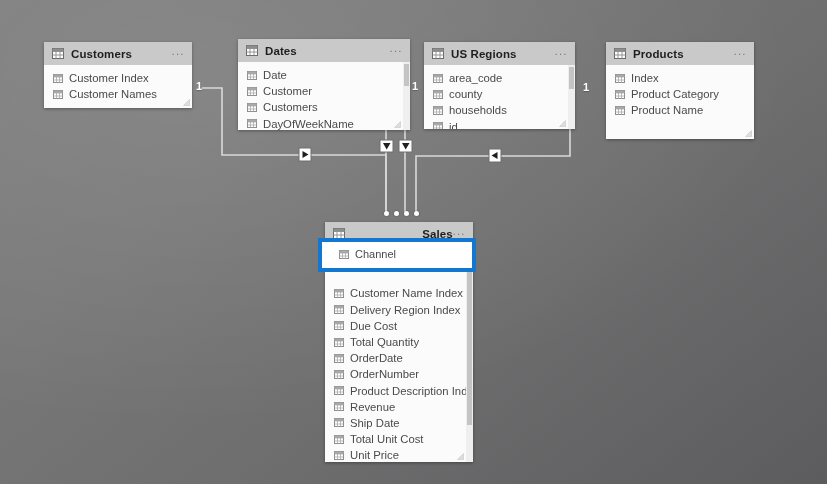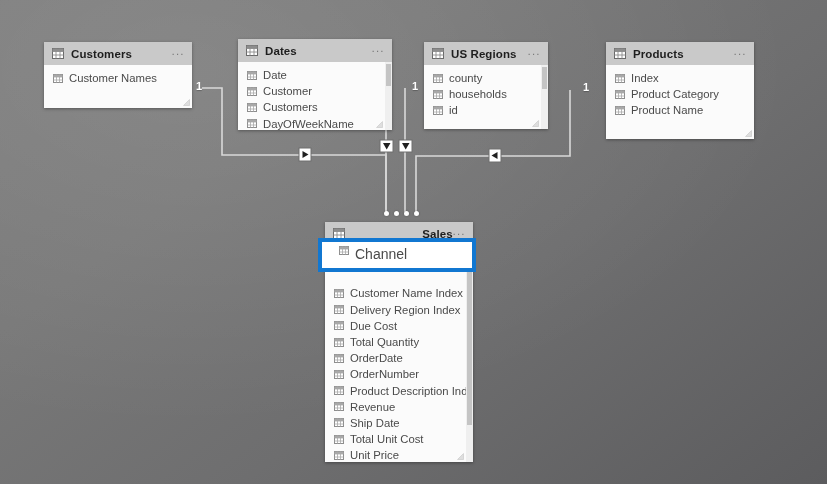--- a/index.html
+++ b/index.html
@@ -85,22 +85,22 @@
   .sel-box{
     position:absolute;
     border:4px solid #1177d1;
     box-sizing:border-box;
     background:transparent;
   }
   .sel-fill{
     position:absolute;background:#ffffff;
   }
   .sel-row{
-    position:absolute;display:flex;
-    font-size:14px;color:#4a4a4a;padding-left:9px;white-space:nowrap;
+    position:absolute;display:flex;align-items:center;
+    font-size:11px;color:#4a4a4a;padding-left:9px;white-space:nowrap;
   }
 
   
   .enddot{
     position:absolute;width:5px;height:5px;border-radius:50%;
     background:#ffffff;box-shadow:0 0 2px rgba(0,0,0,.35);
   }
 </style>
 </head>
 <body>
@@ -162,29 +162,37 @@
       <span class="tbl-title">Customers</span>
       <span class="dots">...</span>
     </div>
     <div class="tbl-body">
       <div class="fld">
         <svg class="ico-fld" viewBox="0 0 10 9">
           <rect x="0.5" y="0.5" width="9" height="8" fill="#ffffff" stroke="#8d8d8d"></rect>
           <path d="M0.5,3 H9.5 M0.5,6 H9.5 M3.5,0.5 V8.5 M6.5,0.5 V8.5" stroke="#a8a8a8" stroke-width="0.8"></path>
           <rect x="0.5" y="0.5" width="9" height="2.5" fill="#a8a8a8"></rect>
         </svg>
+        <span class="fld-label">Customer Index</span>
+      </div>
+      <div class="fld">
+        <svg class="ico-fld" viewBox="0 0 10 9">
+          <rect x="0.5" y="0.5" width="9" height="8" fill="#ffffff" stroke="#8d8d8d"></rect>
+          <path d="M0.5,3 H9.5 M0.5,6 H9.5 M3.5,0.5 V8.5 M6.5,0.5 V8.5" stroke="#a8a8a8" stroke-width="0.8"></path>
+          <rect x="0.5" y="0.5" width="9" height="2.5" fill="#a8a8a8"></rect>
+        </svg>
         <span class="fld-label">Customer Names</span>
       </div>
     </div>
     <svg class="grip" viewBox="0 0 7 7">
       <path d="M6.5,0.5 L6.5,6.5 L0.5,6.5 Z" fill="#c8c8c8" stroke="#9a9a9a" stroke-width="0.6"></path>
     </svg>
   </div>
 
-  <div class="tbl" style="left:238px;top:39px;width:154px;height:91px;">
+  <div class="tbl" style="left:238px;top:39px;width:172px;height:91px;">
     <div class="tbl-head">
       <svg class="ico-grid" viewBox="0 0 12 11">
         <rect x="0.5" y="0.5" width="11" height="10" fill="#ffffff" stroke="#6a6a6a"></rect>
         <path d="M0.5,3.5 H11.5 M0.5,7 H11.5 M4,0.5 V10.5 M8,0.5 V10.5" stroke="#8d8d8d" stroke-width="0.9"></path>
         <rect x="0.5" y="0.5" width="11" height="3" fill="#8d8d8d"></rect>
       </svg>
       <span class="tbl-title">Dates</span>
       <span class="dots">...</span>
     </div>
     <div class="tbl-body">
@@ -222,31 +230,39 @@
       </div>
     </div>
     <div class="vscroll" style="top:23px;">
       <div class="vthumb" style="top:2px;height:22px;"></div>
     </div>
     <svg class="grip" viewBox="0 0 7 7" style="right:9px;">
       <path d="M6.5,0.5 L6.5,6.5 L0.5,6.5 Z" fill="#c8c8c8" stroke="#9a9a9a" stroke-width="0.6"></path>
     </svg>
   </div>
 
-  <div class="tbl" style="left:424px;top:42px;width:124px;height:87px;">
+  <div class="tbl" style="left:424px;top:42px;width:151px;height:87px;">
     <div class="tbl-head">
       <svg class="ico-grid" viewBox="0 0 12 11">
         <rect x="0.5" y="0.5" width="11" height="10" fill="#ffffff" stroke="#6a6a6a"></rect>
         <path d="M0.5,3.5 H11.5 M0.5,7 H11.5 M4,0.5 V10.5 M8,0.5 V10.5" stroke="#8d8d8d" stroke-width="0.9"></path>
         <rect x="0.5" y="0.5" width="11" height="3" fill="#8d8d8d"></rect>
       </svg>
       <span class="tbl-title">US Regions</span>
       <span class="dots">...</span>
     </div>
     <div class="tbl-body">
+      <div class="fld">
+        <svg class="ico-fld" viewBox="0 0 10 9">
+            <rect x="0.5" y="0.5" width="9" height="8" fill="#ffffff" stroke="#8d8d8d"></rect>
+            <path d="M0.5,3 H9.5 M0.5,6 H9.5 M3.5,0.5 V8.5 M6.5,0.5 V8.5" stroke="#a8a8a8" stroke-width="0.8"></path>
+            <rect x="0.5" y="0.5" width="9" height="2.5" fill="#a8a8a8"></rect>
+          </svg>
+        <span class="fld-label">area_code</span>
+      </div>
       <div class="fld">
         <svg class="ico-fld" viewBox="0 0 10 9">
             <rect x="0.5" y="0.5" width="9" height="8" fill="#ffffff" stroke="#8d8d8d"></rect>
             <path d="M0.5,3 H9.5 M0.5,6 H9.5 M3.5,0.5 V8.5 M6.5,0.5 V8.5" stroke="#a8a8a8" stroke-width="0.8"></path>
             <rect x="0.5" y="0.5" width="9" height="2.5" fill="#a8a8a8"></rect>
           </svg>
         <span class="fld-label">county</span>
       </div>
       <div class="fld">
         <svg class="ico-fld" viewBox="0 0 10 9">

